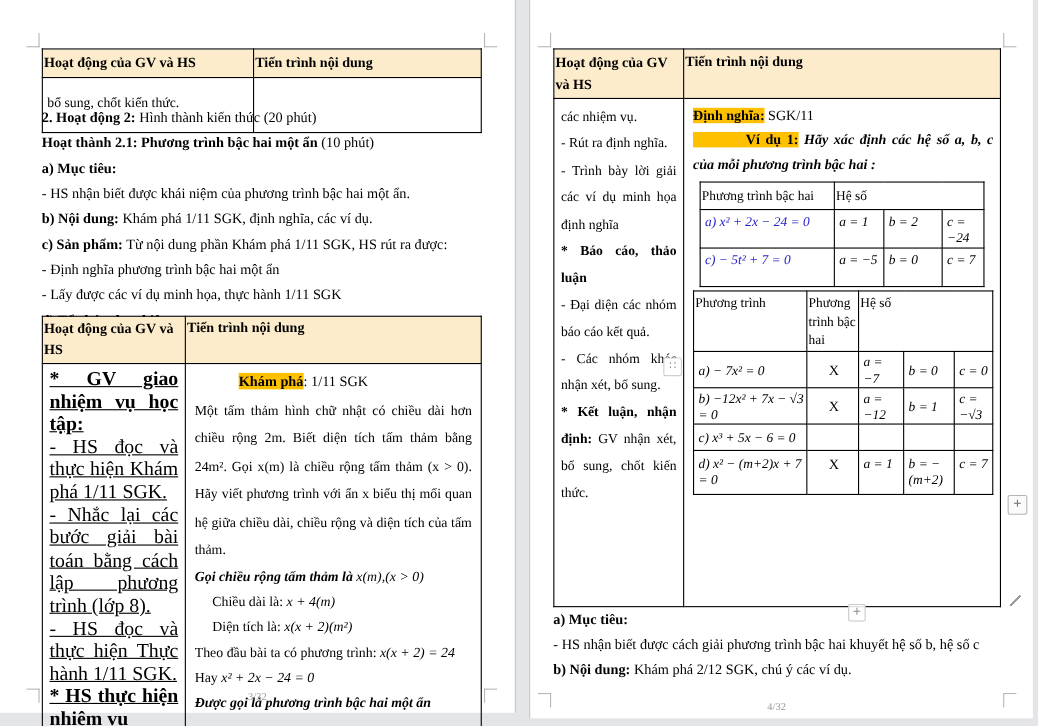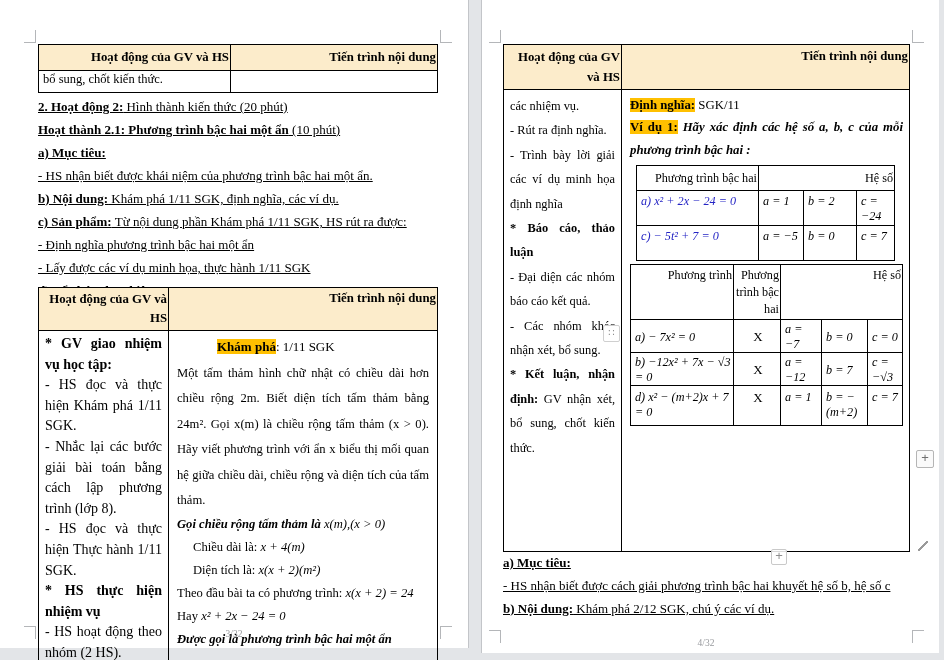--- a/index.html
+++ b/index.html
@@ -4,33 +4,33 @@
 <style>
   html,body{margin:0;padding:0;}
   .canvas{position:relative;width:944px;height:660px;background:#e3e5e8;overflow:hidden;
           font-family:"Liberation Serif","DejaVu Serif",serif;color:#000;}
   .page{position:absolute;top:0;background:#fff;}
   .page-l{left:0;width:468px;height:648px;border-right:1px solid #c3c5c9;}
   .page-r{left:481px;width:457px;height:653px;border-left:1px solid #c3c5c9;}
 
   table{border-collapse:collapse;table-layout:fixed;}
   td,th{border:1.5px solid #000;overflow:hidden;}
-  th{background:#fceccb;font-weight:bold;font-size:12.8px;text-align:right;}
+  th{background:#fceccb;font-weight:bold;font-size:12.8px;text-align:left;}
   td{font-size:12.5px;vertical-align:top;}
 
   .abs{position:absolute;}
   p{margin:0;}
   .b{font-weight:bold;}
   .bi{font-weight:bold;font-style:italic;}
   .m{font-style:italic;}
   .hl{background:#ffc000;font-weight:bold;}
   .eq{color:#2424c4;font-style:italic;}
 
-  .paras p{height:23px;line-height:23px;font-size:13px;white-space:nowrap;text-decoration:underline;}
-  .gv p{line-height:20.6px;font-size:14px;text-align:justify;}
+  .paras p{height:23px;line-height:23px;font-size:13px;white-space:nowrap;}
+  .gv p{line-height:20.6px;font-size:18px;text-align:justify;text-decoration:underline;}
   .gvr p{line-height:24.4px;font-size:12.4px;text-align:justify;}
 
   .kp-h{line-height:22px;font-size:13px;margin-bottom:3px;padding-left:40px;}
   .kp-body{line-height:25.4px;font-size:12.6px;text-align:justify;}
   .kp-line{line-height:23px;font-size:12.6px;white-space:nowrap;}
   .ind{padding-left:16px;}
 
   .dn{line-height:21px;font-size:12.8px;}
   .vd{line-height:23px;font-size:12.8px;text-align:justify;margin-bottom:2px;}
   .thp{line-height:24px;font-size:12.8px;font-weight:bold;text-align:justify;margin-top:3px;}
@@ -77,21 +77,21 @@
       <colgroup>
           <col style="width:192px">
           <col style="width:207px">
         </colgroup>
       <tbody>
           <tr>
         <th style="height:23px;">Hoạt động của GV và HS</th>
         <th>Tiến trình nội dung</th>
       </tr>
       <tr>
-        <td style="height:19px;padding:1px 4px;margin-top:20px;">bổ sung, chốt kiến thức.</td>
+        <td style="height:19px;padding:15px 4px;margin-top:20px;">bổ sung, chốt kiến thức.</td>
         <td></td>
       </tr>
     </tbody>
       </table>
 
     <div class="paras abs" style="left:38px;top:95px;width:404px;">
       <p><span class="b">2. Hoạt động 2:</span><span> Hình thành kiến thức (20 phút)</span></p>
       <p><span class="b">Hoạt thành 2.1: Phương trình bậc hai một ẩn</span><span> (10 phút)</span></p>
       <p><span class="b">a) Mục tiêu:</span><span></span></p>
       <p><span class="b"></span><span>- HS nhận biết được khái niệm của phương trình bậc hai một ẩn.</span></p>
@@ -161,21 +161,21 @@
           <p><span class="b"></span><span>các nhiệm vụ.</span></p>
           <p><span class="b"></span><span>- Rút ra định nghĩa.</span></p>
           <p><span class="b"></span><span>- Trình bày lời giải các ví dụ minh họa định nghĩa</span></p>
           <p><span class="b">* Báo cáo, thảo luận</span><span></span></p>
           <p><span class="b"></span><span>- Đại diện các nhóm báo cáo kết quả.</span></p>
           <p><span class="b"></span><span>- Các nhóm khác nhận xét, bổ sung.</span></p>
           <p><span class="b">* Kết luận, nhận định:</span><span> GV nhận xét, bổ sung, chốt kiến thức.</span></p>
         </td>
         <td style="padding:5px 6px 4px 8px;">
           <p class="dn"><span class="hl">Định nghĩa:</span><span> SGK/11</span></p>
-          <p class="vd bi"><span class="hl" style="font-style:normal;">Ví dụ 1:</span><span> Hãy xác định các hệ số a, b, c của mỗi phương trình bậc hai :</span></p>
+          <p class="vd bi"><span class="hl" style="font-style:normal;padding-left:48px;">Ví dụ 1:</span><span> Hãy xác định các hệ số a, b, c của mỗi phương trình bậc hai :</span></p>
 
           <table class="tA" style="width:258px;">
             <colgroup>
                   <col style="width:122px">
                   <col style="width:45px">
                   <col style="width:53px">
                   <col style="width:38px">
                 </colgroup>
             <tbody>
                   <tr>
@@ -216,22 +216,29 @@
               <td class="m">a) − 7x² = 0</td>
               <td class="xc">X</td>
               <td class="m">a = −7</td>
               <td class="m">b = 0</td>
               <td class="m">c = 0</td>
             </tr>
             <tr style="height:30px;">
               <td class="m">b) −12x² + 7x − √3 = 0</td>
               <td class="xc">X</td>
               <td class="m">a = −12</td>
-              <td class="m">b = 7</td>
+              <td class="m">b = 1</td>
               <td class="m">c = −√3</td>
+            </tr>
+            <tr style="height:24px;">
+              <td class="m">c) x³ + 5x − 6 = 0</td>
+              <td class="xc"></td>
+              <td class="m"></td>
+              <td class="m"></td>
+              <td class="m"></td>
             </tr>
             <tr class="rD" style="height:40px;">
               <td class="m">d) x² − (m+2)x + 7 = 0</td>
               <td class="xc">X</td>
               <td class="m">a = 1</td>
               <td class="m">b = −(m+2)</td>
               <td class="m">c = 7</td>
             </tr>
           </tbody>
               </table>

